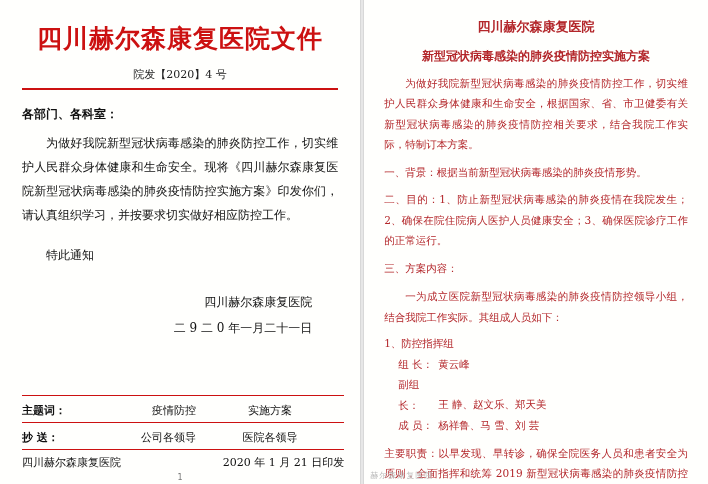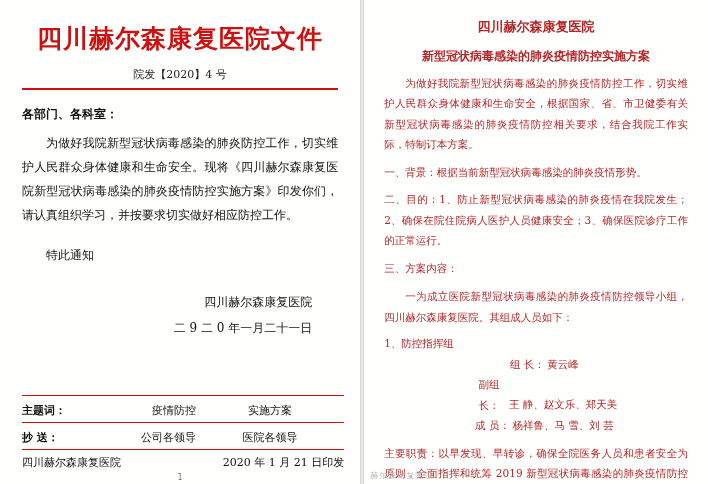--- a/index.html
+++ b/index.html
@@ -199,21 +199,20 @@
     line-height: 1.95;
     color: #b3262a;
     margin-top: 6px;
   }
   .doc-right .r-line {
     font-family: "DejaVu Serif", "Liberation Serif", serif;
     font-size: 10.5px;
     line-height: 1.95;
     color: #b3262a;
     margin-left: 14px;
-    text-align: center;
   }
   .doc-right .r-line .lbl {
     display: inline-block;
     width: 40px;
   }
   .watermark {
     position: absolute;
     left: 6px;
     bottom: 3px;
     font-size: 8px;
@@ -268,21 +267,21 @@
 
   <div class="doc-right">
     <div class="r-org">四川赫尔森康复医院</div>
     <div class="r-title">新型冠状病毒感染的肺炎疫情防控实施方案</div>
     <div class="r-p">为做好我院新型冠状病毒感染的肺炎疫情防控工作，切实维护人民群众身体健康和生命安全，根据国家、省、市卫健委有关新型冠状病毒感染的肺炎疫情防控相关要求，结合我院工作实际，特制订本方案。</div>
 
     <div class="r-h">一、背景：根据当前新型冠状病毒感染的肺炎疫情形势。</div>
     <div class="r-h">二、目的：1、防止新型冠状病毒感染的肺炎疫情在我院发生；2、确保在院住院病人医护人员健康安全；3、确保医院诊疗工作的正常运行。</div>
 
     <div class="r-h">三、方案内容：</div>
-    <div class="r-p">一为成立医院新型冠状病毒感染的肺炎疫情防控领导小组，四川赫尔森康复医院。其组成人员如下：</div>
+    <div class="r-p">一为成立医院新型冠状病毒感染的肺炎疫情防控领导小组，结合我院工作实际。其组成人员如下：</div>
 
     <div class="r-sub">1、防控指挥组</div>
     <div class="r-line">
       <span class="lbl">组  长：</span><span>黄云峰</span>
     </div>
     <div class="r-line">
       <span class="lbl">副组长：</span><span>王  静、赵文乐、郑天美</span>
     </div>
     <div class="r-line">
       <span class="lbl">成  员：</span><span>杨祥鲁、马  雪、刘  芸</span>

